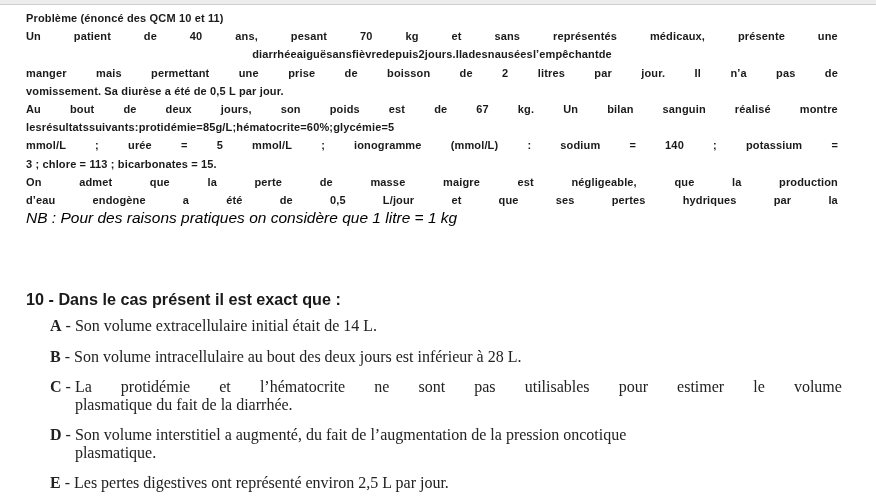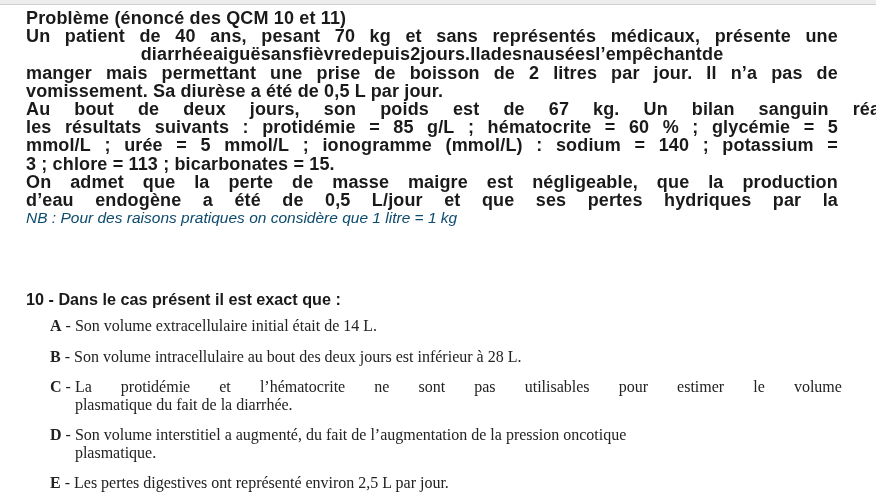--- a/index.html
+++ b/index.html
@@ -24,42 +24,42 @@
     }
     .doc {
       position: absolute;
       left: 26px;
       top: 9px;
       width: 814px;
     }
     .sans {
       font-family: "Liberation Sans", sans-serif;
       font-weight: bold;
-      font-size: 18px;
+      font-size: 11px;
       line-height: 18.2px;
       letter-spacing: 0.15px;
     }
     .line {
       display: block;
       white-space: nowrap;
     }
     .justify {
       display: block;
       text-align: justify;
       text-align-last: justify;
       white-space: nowrap;
       width: 812px;
     }
     .nb {
       font-family: "Liberation Sans", sans-serif;
       font-style: italic;
       font-weight: normal;
       font-size: 15.5px;
       line-height: 18px;
-      color: #0c4a6e;
+      color: #000000;
     }
     .qtitle {
       font-family: "Liberation Sans", sans-serif;
       font-weight: bold;
       font-size: 16.2px;
       position: absolute;
       left: 26px;
       top: 290px;
       white-space: nowrap;
     }
@@ -175,21 +175,21 @@
         <span>est</span>
         <span>de</span>
         <span>67</span>
         <span>kg.</span>
         <span>Un</span>
         <span>bilan</span>
         <span>sanguin</span>
         <span>réalisé</span>
         <span>montre</span>
       </span>
-    <span class="justify sans" style="display: flex; justify-content: space-between;">
+    <span class="justify sans" style="display: flex; ">
         <span>les</span>
         <span>résultats</span>
         <span>suivants</span>
         <span>:</span>
         <span>protidémie</span>
         <span>=</span>
         <span>85</span>
         <span>g/L</span>
         <span>;</span>
         <span>hématocrite</span>

